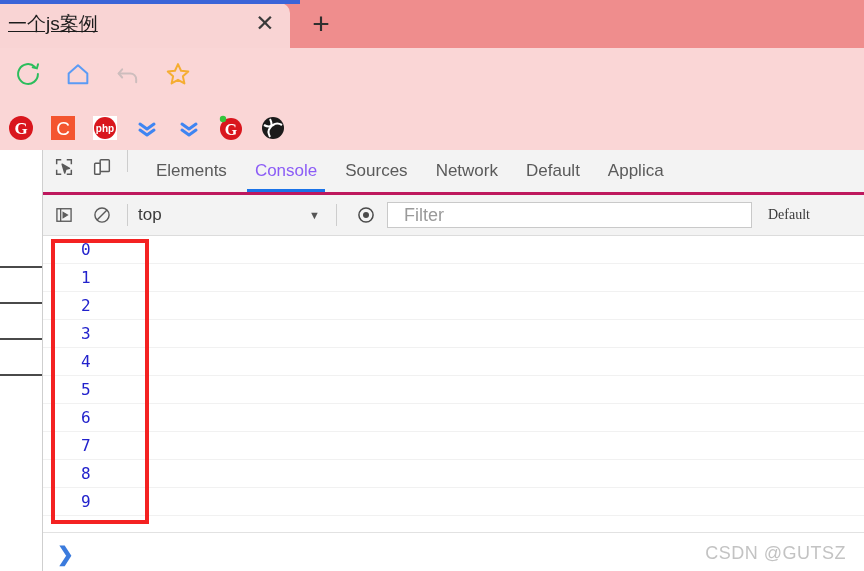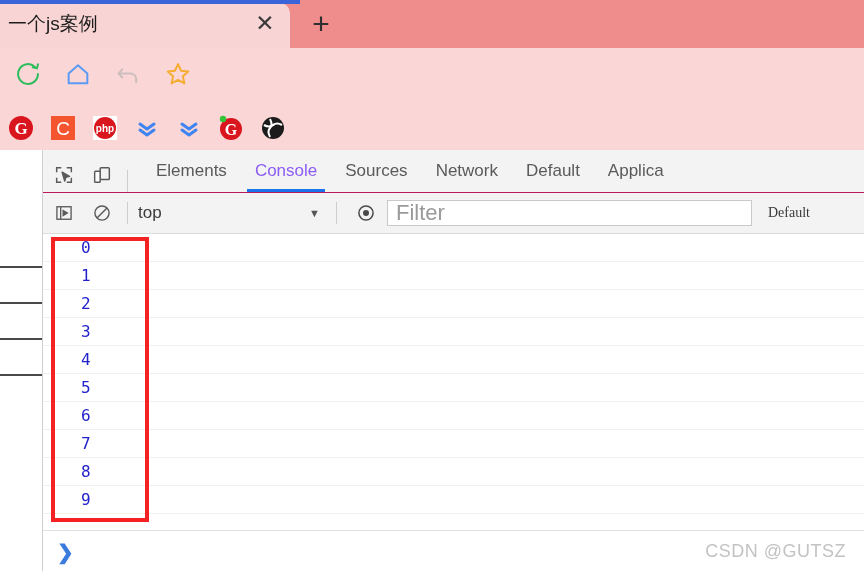--- a/index.html
+++ b/index.html
@@ -50,20 +50,21 @@
     border-radius: 0 10px 0 0;
   }
   .tab-title {
     position: absolute;
     left: 8px;
     top: 11px;
     font-size: 19px;
     color: #1c1c1c;
     white-space: nowrap;
     letter-spacing: 0px;
+    text-decoration: underline;
   }
   .tab-close {
     position: absolute;
     left: 252px;
     top: 10px;
     width: 26px;
     height: 26px;
     font-size: 23px;
     line-height: 26px;
     text-align: center;
@@ -187,23 +188,23 @@
     width: 822px;
     height: 421px;
     background: #ffffff;
     border-left: 1px solid #cfcfcf;
     box-sizing: border-box;
   }
   .dt-header {
     position: relative;
     height: 42px;
     background: #f3f3f3;
-    border-bottom: 1px solid #be185d;
-    display: flex;
-    align-items: flex-end;
+    border-bottom: 3px solid #be185d;
+    display: flex;
+    align-items: flex-start;
   }
   .dt-icon-btn {
     width: 34px; height: 34px;
     display: flex; align-items: center; justify-content: center;
     margin-left: 4px;
   }
   .dt-sep {
     width: 1px; height: 22px;
     background: #cdcdcd;
     margin: 0 8px;
@@ -260,23 +261,23 @@
     color: #555;
   }
   .filter-input {
     width: 365px;
     height: 26px;
     background: #ffffff;
     border: 1px solid #c9c9c9;
     margin-left: 4px;
     display: flex;
     align-items: center;
-    padding-left: 8px;
+    padding-left: 16px;
     box-sizing: border-box;
-    font-size: 22px;
+    font-size: 18px;
     color: #9a9a9a;
   }
   .levels {
     margin-left: 16px;
     font-size: 14px;
     color: #3a3a3a;
     white-space: nowrap;
     font-family: Liberation Serif, serif;
   }
 

